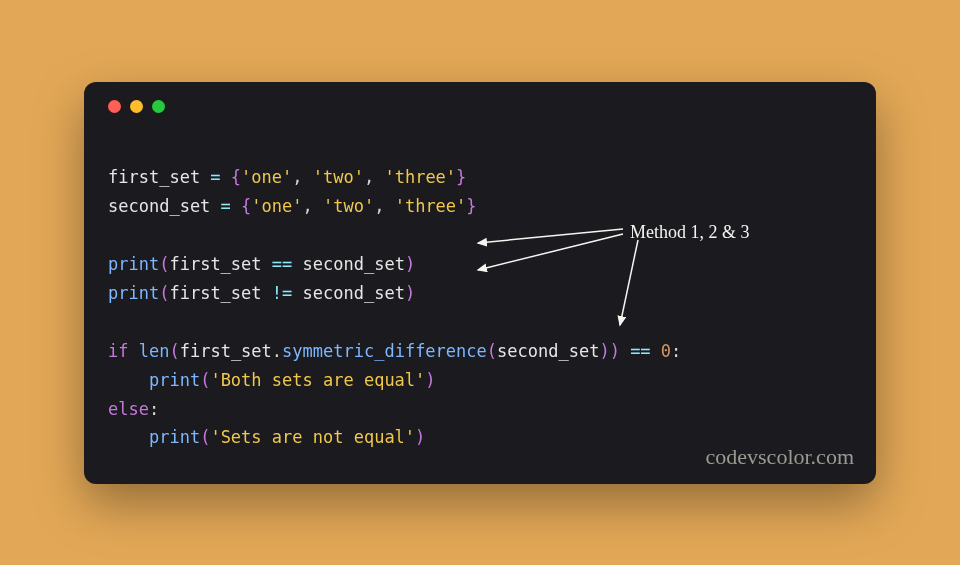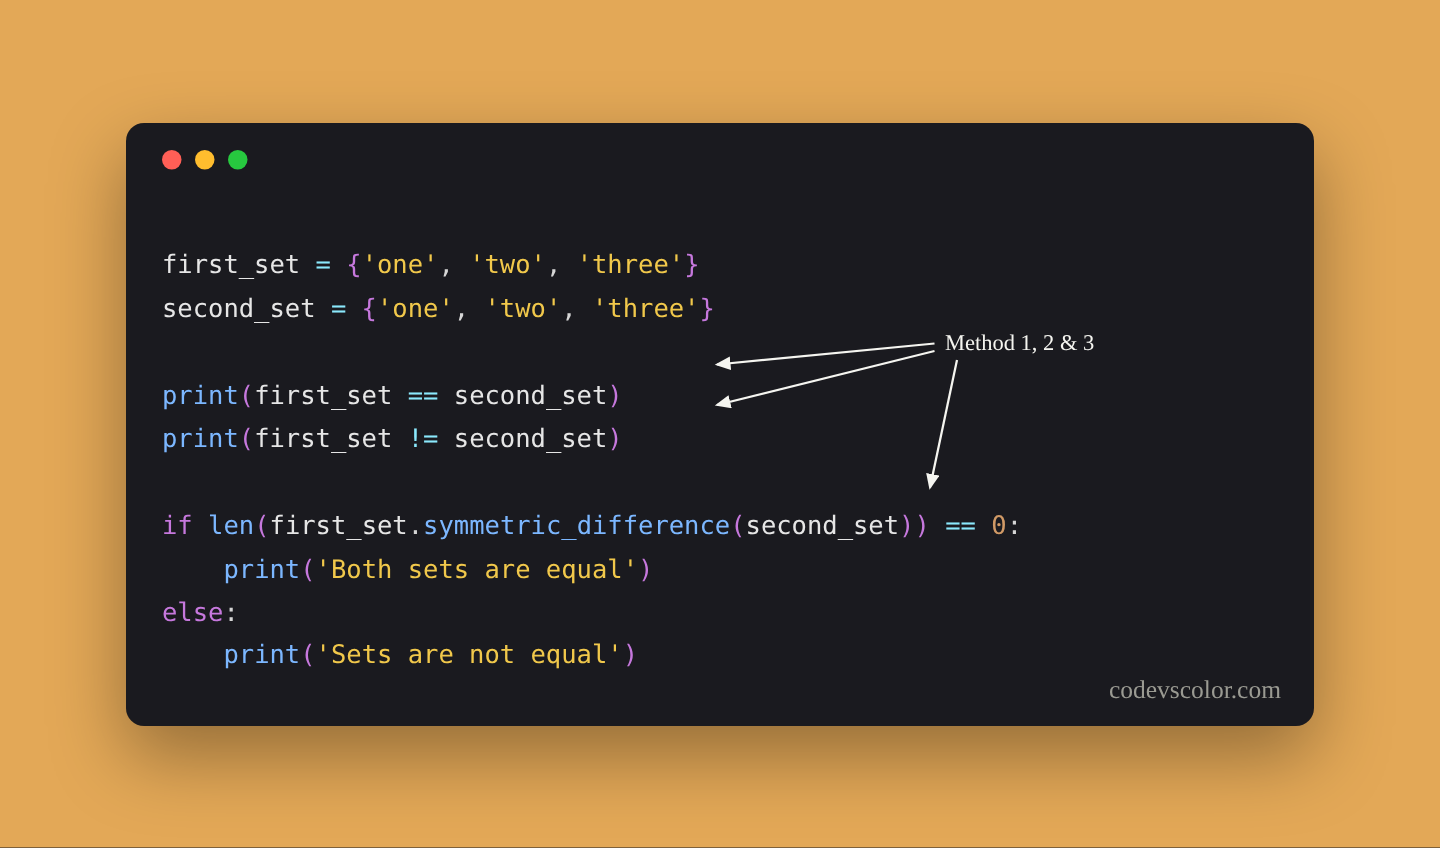--- a/index.html
+++ b/index.html
@@ -29,30 +29,30 @@
     .c-brace { color: #c678dd; }
     .c-fn { color: #7cb7ff; }
     .c-kw { color: #c678dd; }
     .c-num { color: #d19a66; }
     .c-method { color: #7cb7ff; }
     .c-paren { color: #c678dd; }
     .annotation {
       position: absolute;
       font-family: "Comic Sans MS", "Chalkboard", cursive;
       color: #f5f5f0;
-      font-size: 15px;
+      font-size: 18px;
       font-weight: 400;
     }
     .annotation-label { top: 82px; left: 522px; }
     .watermark {
       position: absolute;
       bottom: 14px; right: 22px;
       font-family: "Comic Sans MS", "Chalkboard", cursive;
       color: #9a9a92;
-      font-size: 17px;
+      font-size: 22px;
     }
     svg.arrows {
       position: absolute;
       top: 0; left: 0;
       pointer-events: none;
     }
   </style>
 </head>
 <body>
 

